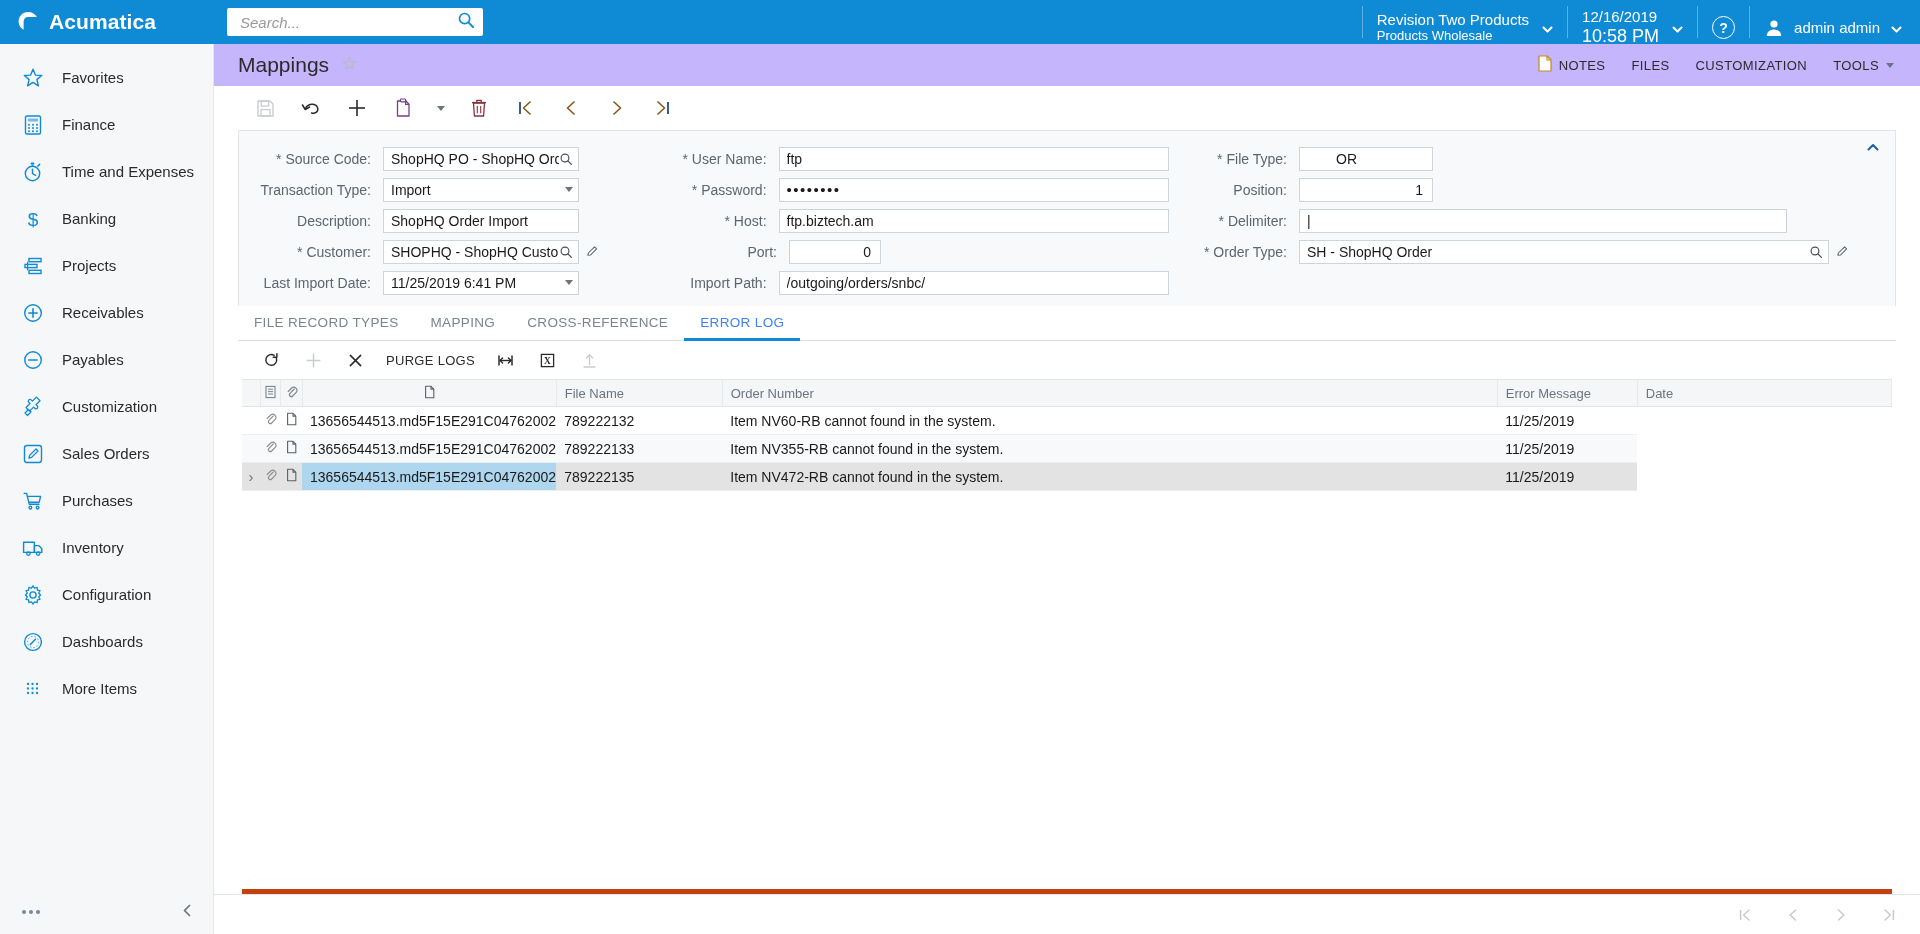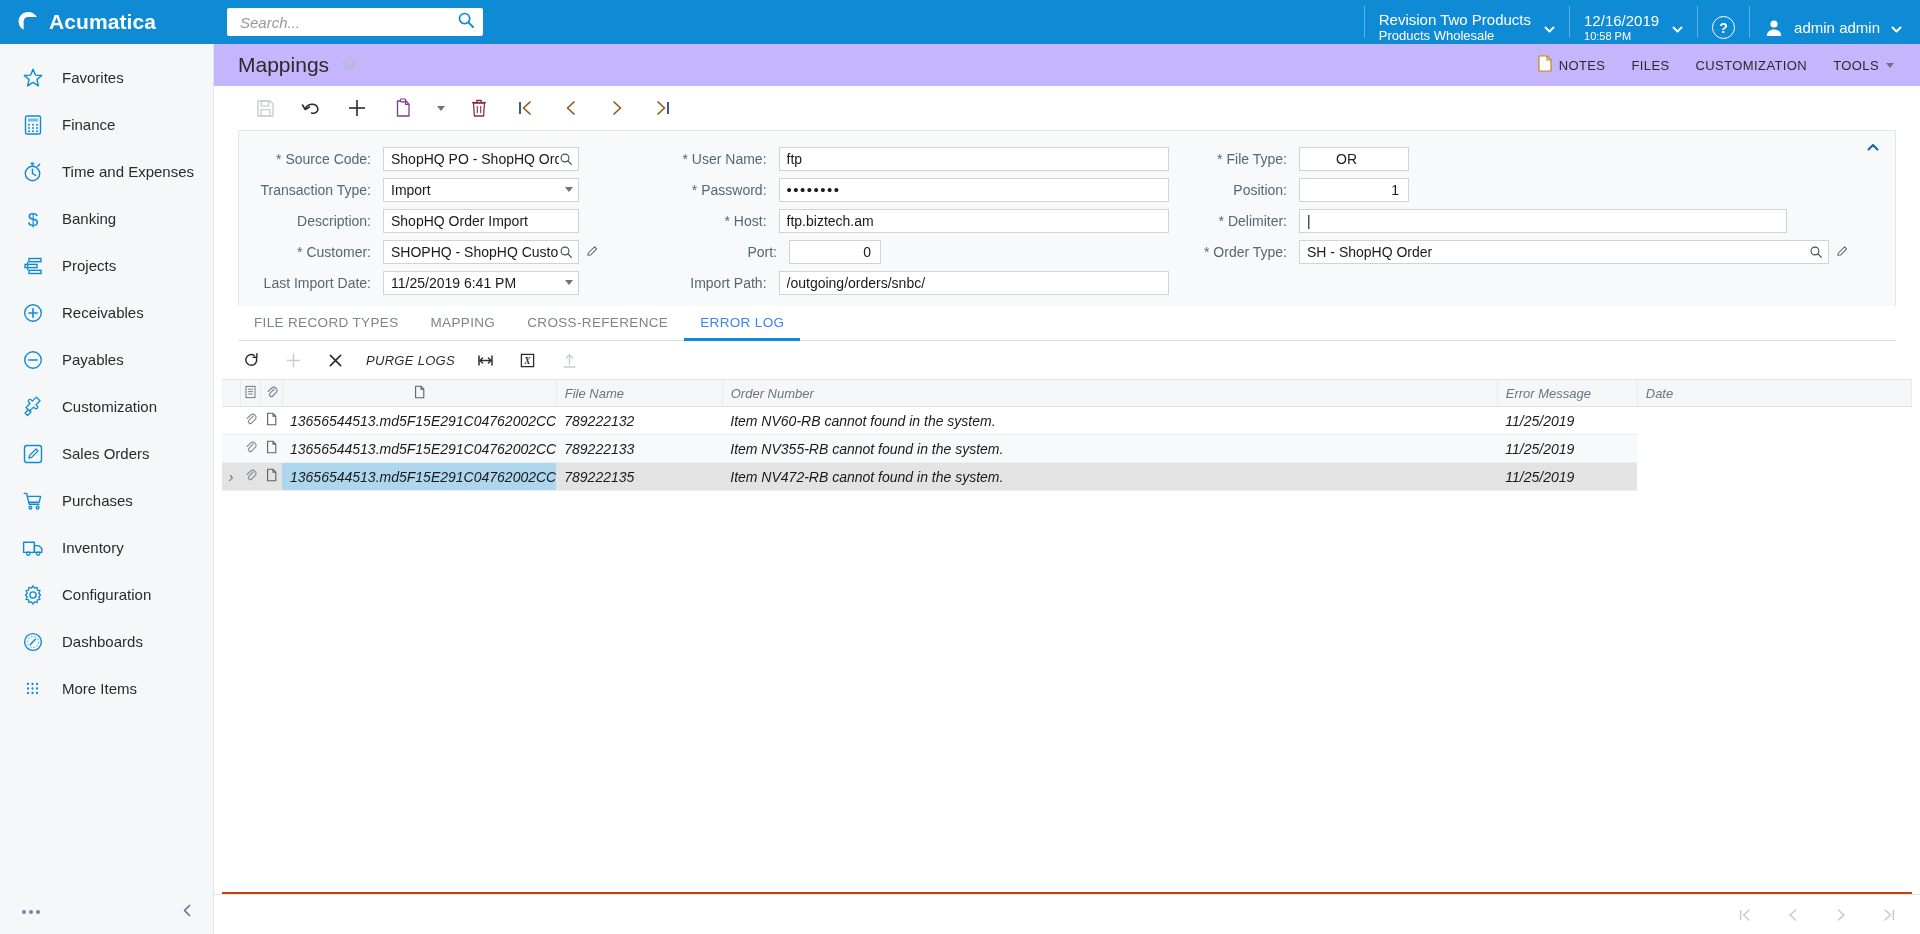--- a/index.html
+++ b/index.html
@@ -36,21 +36,21 @@
   .search-box input::placeholder { color: #9a9a9a; font-style: italic; }
   .topbar-spacer { flex: 1; }
   .tb-sep { width: 1px; background: rgba(255,255,255,.32); margin: 6px 0; }
   .tb-cell {
     display: flex; align-items: center; padding: 0 14px; gap: 12px; cursor: default; margin-top: 11px;
   }
   .tb-two { display: flex; flex-direction: column; justify-content: center; line-height: 1.12; }
   .tb-two .l1 { font-size: 15px; }
   .tb-two .l2 { font-size: 13px; }
   .tb-date .l1 { font-size: 15px; }
-  .tb-date .l2 { font-size: 11px; }
+  .tb-date .l2 { font-size: 18px; }
   .help-circle {
     width: 23px; height: 23px; border: 1.7px solid #fff; border-radius: 50%;
     display: flex; align-items: center; justify-content: center;
     font-size: 14px; font-weight: bold;
   }
   .user-cell { font-size: 15px; display: flex; align-items: center; gap: 10px; padding-right: 18px; }
   .avatar-ico { width: 20px; height: 20px; position: relative; }
   .chev { width: 12px; height: 12px; }
 
   
@@ -122,21 +122,21 @@
   .ctrl {
     height: 24px; background: #fff; border: 1px solid #cdd4da;
     display: flex; align-items: center; padding: 0 5px 0 7px;
     font-size: 14px; color: #1a1a1a; position: relative;
   }
   .ctrl .val { flex: 1; overflow: hidden; white-space: nowrap; }
   .ctrl .val.r { text-align: right; padding-right: 4px; }
   .ctrl .ico { color: #4a4f54; display: flex; align-items: center; }
   .w-in-1 { width: 196px; }
   .w-in-2 { width: 424px; }
-  .w-in-3 { width: 110px; padding-left: 36px; }
+  .w-in-3 { width: 134px; padding-left: 36px; }
   .w-in-4 { width: 92px; }
   .w-in-5 { width: 488px; }
   .w-in-6 { width: 530px; }
   .ext-ico { width: 26px; display: flex; align-items: center; justify-content: center; color: #5c6670; cursor: pointer; }
   .caret-dn {
     width: 0; height: 0; border-left: 4px solid transparent; border-right: 4px solid transparent;
     border-top: 5px solid #6b7480;
   }
   .dots-pw { letter-spacing: 1.5px; font-size: 15px; }
 
@@ -146,21 +146,21 @@
     border-bottom: 1px solid #d9dfe3; background: #fff;
   }
   .tab {
     padding: 0 16px; display: flex; align-items: center; font-size: 13.5px;
     color: #7b858e; letter-spacing: .35px; cursor: pointer; border-bottom: 3px solid transparent;
     margin-bottom: -1px;
   }
   .tab.active { color: #3b82f6; border-bottom-color: #0f8bd6; }
 
   
-  .grid-wrap { margin: 0 8px; flex: 1; display: flex; flex-direction: column; min-height: 0; border-bottom: 2px solid #c2410c; font-style: italic; }
+  .grid-wrap { margin: 0 28px; flex: 1; display: flex; flex-direction: column; min-height: 0; border-bottom: 5px solid #c2410c; }
   .grid-tb { height: 38px; min-height: 38px; display: flex; align-items: center; padding-left: 8px; background: #fff; }
   .gtb {
     height: 30px; min-width: 42px; padding: 0 10px; display: flex; align-items: center; justify-content: center;
     font-size: 13px; color: #2b2b2b; cursor: pointer; letter-spacing: .3px;
   }
   .gtb.disabled { color: #c9cdd1; cursor: default; }
 
   table.grid { width: 100%; border-collapse: collapse; table-layout: fixed; }
   table.grid th {
     background: #f4f6f8; border-top: 1px solid #dfe4e8; border-bottom: 1px solid #dfe4e8;

